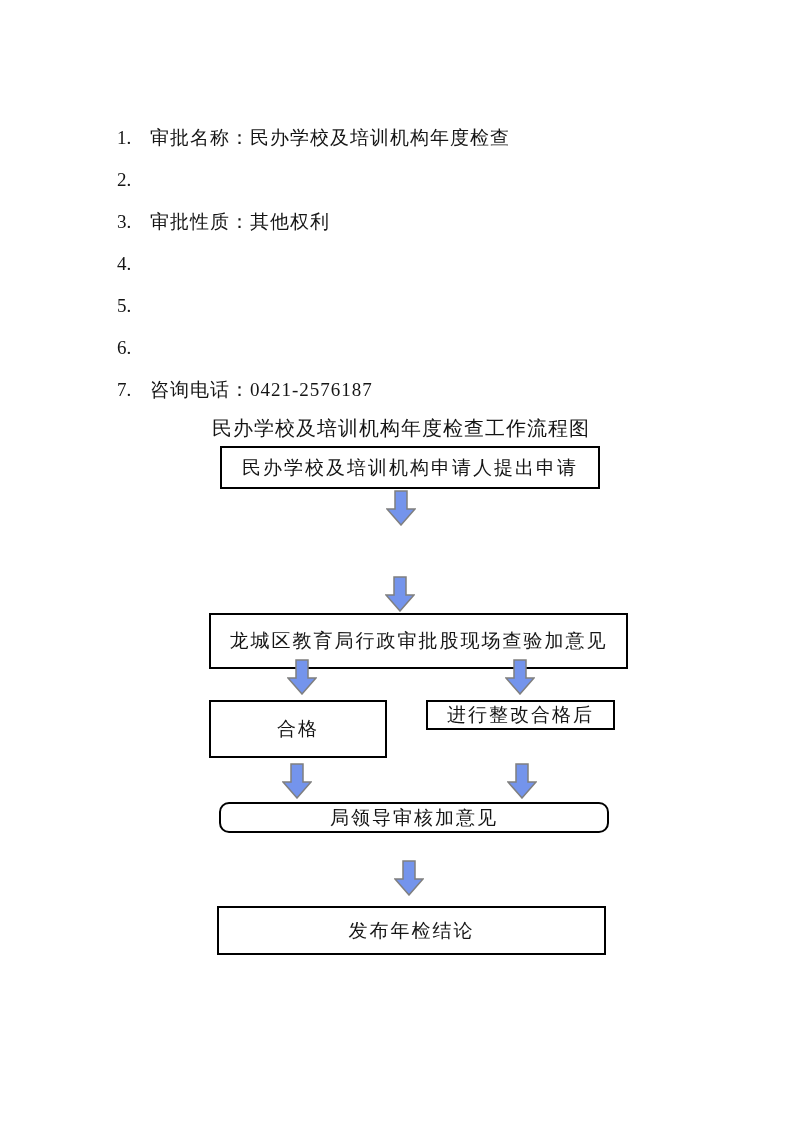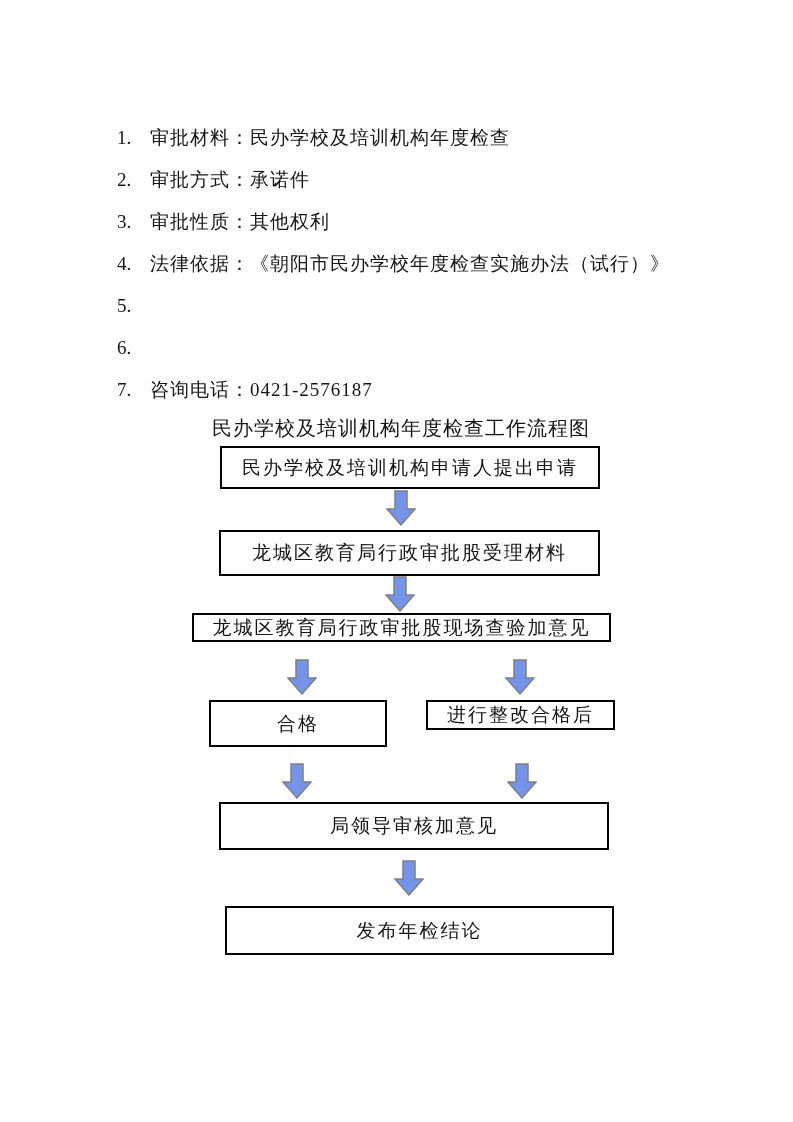--- a/index.html
+++ b/index.html
@@ -59,56 +59,54 @@
   .arrow {
     position: absolute;
     width: 30px; height: 36px;
   }
   .arrow svg { display: block; width: 30px; height: 36px; }
   .arrow polygon { stroke: var(--arrow-stroke, #7F7F7F); stroke-width: 1.5; }
 
   
   #box-apply    { left: 220px; top: 446px; width: 380px; height: 43px; }
   #box-accept   { left: 219px; top: 530px; width: 381px; height: 46px; }
-  #box-inspect  { left: 192px; top: 613px; width: 419px; height: 29px; }
-  #box-qualified{ left: 209px; top: 700px; width: 178px; height: 47px; }
+  #box-inspect  { left: 209px; top: 613px; width: 419px; height: 56px; }
+  #box-qualified{ left: 209px; top: 700px; width: 178px; height: 58px; }
   #box-rectify  { left: 426px; top: 700px; width: 189px; height: 30px; }
-  #box-review   { left: 219px; top: 802px; width: 390px; height: 48px; }
-  #box-publish  { left: 225px; top: 906px; width: 389px; height: 49px; }
+  #box-review   { left: 219px; top: 802px; width: 390px; height: 31px; border-radius: 10px; }
+  #box-publish  { left: 217px; top: 906px; width: 389px; height: 49px; }
 
   
   #arrow-1  { left: 386px; top: 490px; }
   #arrow-2  { left: 385px; top: 576px; }
   #arrow-3l { left: 287px; top: 659px; }
   #arrow-3r { left: 505px; top: 659px; }
   #arrow-4l { left: 282px; top: 763px; }
   #arrow-4r { left: 507px; top: 763px; }
   #arrow-5  { left: 394px; top: 860px; }
 </style>
 </head>
 <body>
 
 <div class="page">
 
   <div class="info-list">
     <div class="info-item">
       <span class="num">1.</span>
-      <span class="txt">审批材料：民办学校及培训机构年度检查</span>
+      <span class="txt">审批名称：民办学校及培训机构年度检查</span>
     </div>
     <div class="info-item">
       <span class="num">2.</span>
-      <span class="txt">审批方式：承诺件</span>
     </div>
     <div class="info-item">
       <span class="num">3.</span>
       <span class="txt">审批性质：其他权利</span>
     </div>
     <div class="info-item">
       <span class="num">4.</span>
-      <span class="txt">法律依据：《朝阳市民办学校年度检查实施办法（试行）》</span>
     </div>
     <div class="info-item">
       <span class="num">5.</span>
     </div>
     <div class="info-item">
       <span class="num">6.</span>
     </div>
     <div class="info-item">
       <span class="num">7.</span>
       <span class="txt">咨询电话：0421-2576187</span>
@@ -118,21 +116,20 @@
   <div class="flow-title">民办学校及培训机构年度检查工作流程图</div>
 
   <div class="flow-box" id="box-apply">民办学校及培训机构申请人提出申请</div>
 
   <div class="arrow" id="arrow-1">
     <svg viewBox="0 0 30 36">
         <polygon points="9,1 21,1 21,19 29,19 15,35 1,19 9,19" fill="#7494EC"></polygon>
       </svg>
   </div>
 
-  <div class="flow-box" id="box-accept">龙城区教育局行政审批股受理材料</div>
 
   <div class="arrow" id="arrow-2">
     <svg viewBox="0 0 30 36">
         <polygon points="9,1 21,1 21,19 29,19 15,35 1,19 9,19" fill="#7494EC"></polygon>
       </svg>
   </div>
 
   <div class="flow-box" id="box-inspect">龙城区教育局行政审批股现场查验加意见</div>
 
   <div class="arrow" id="arrow-3l">

